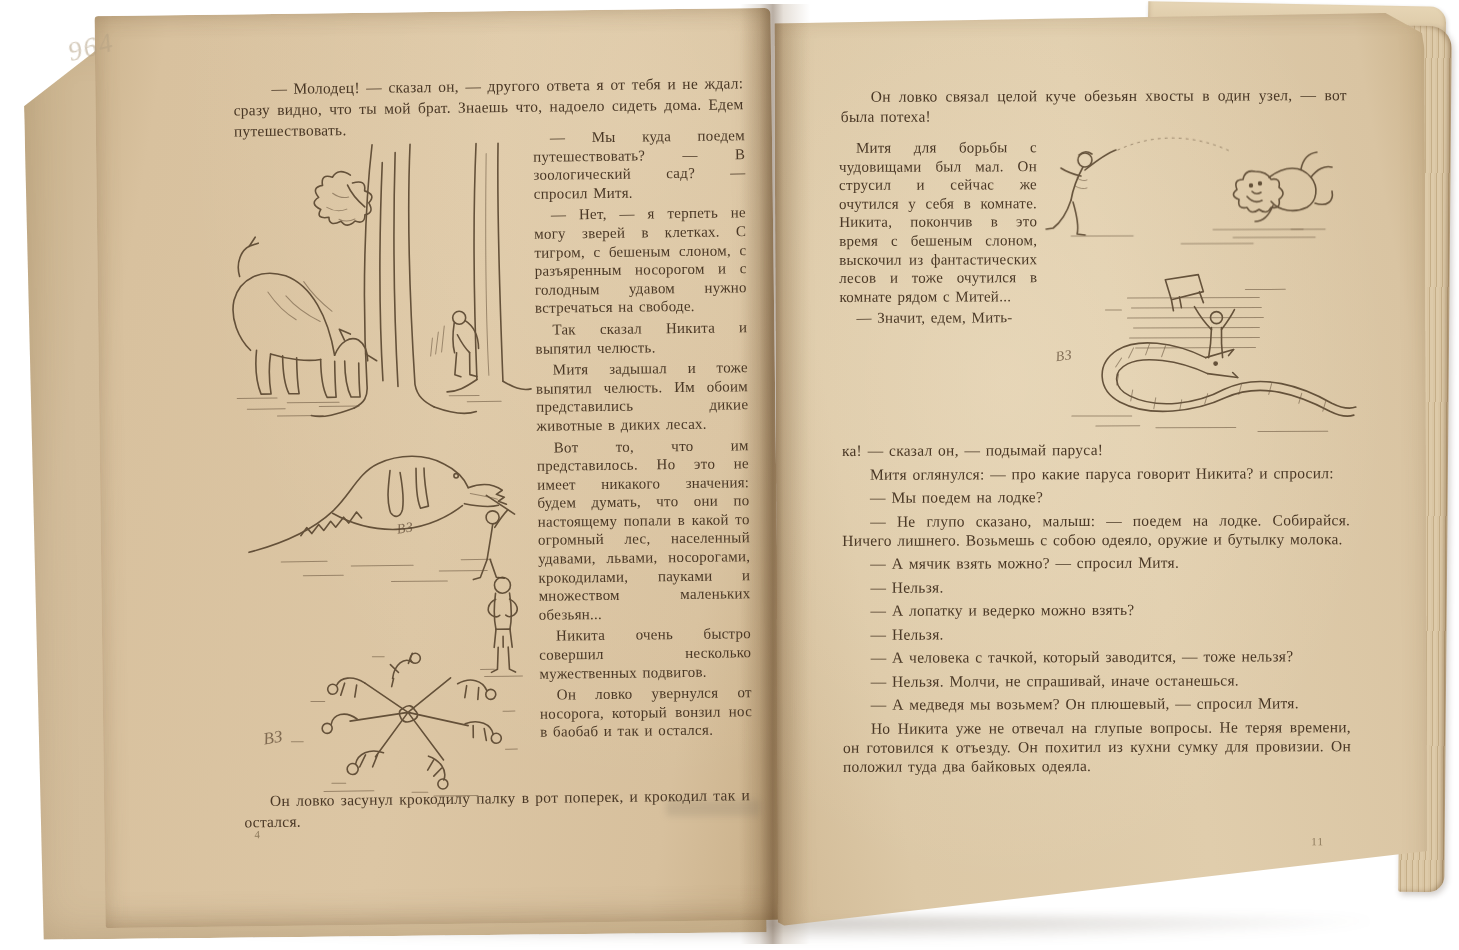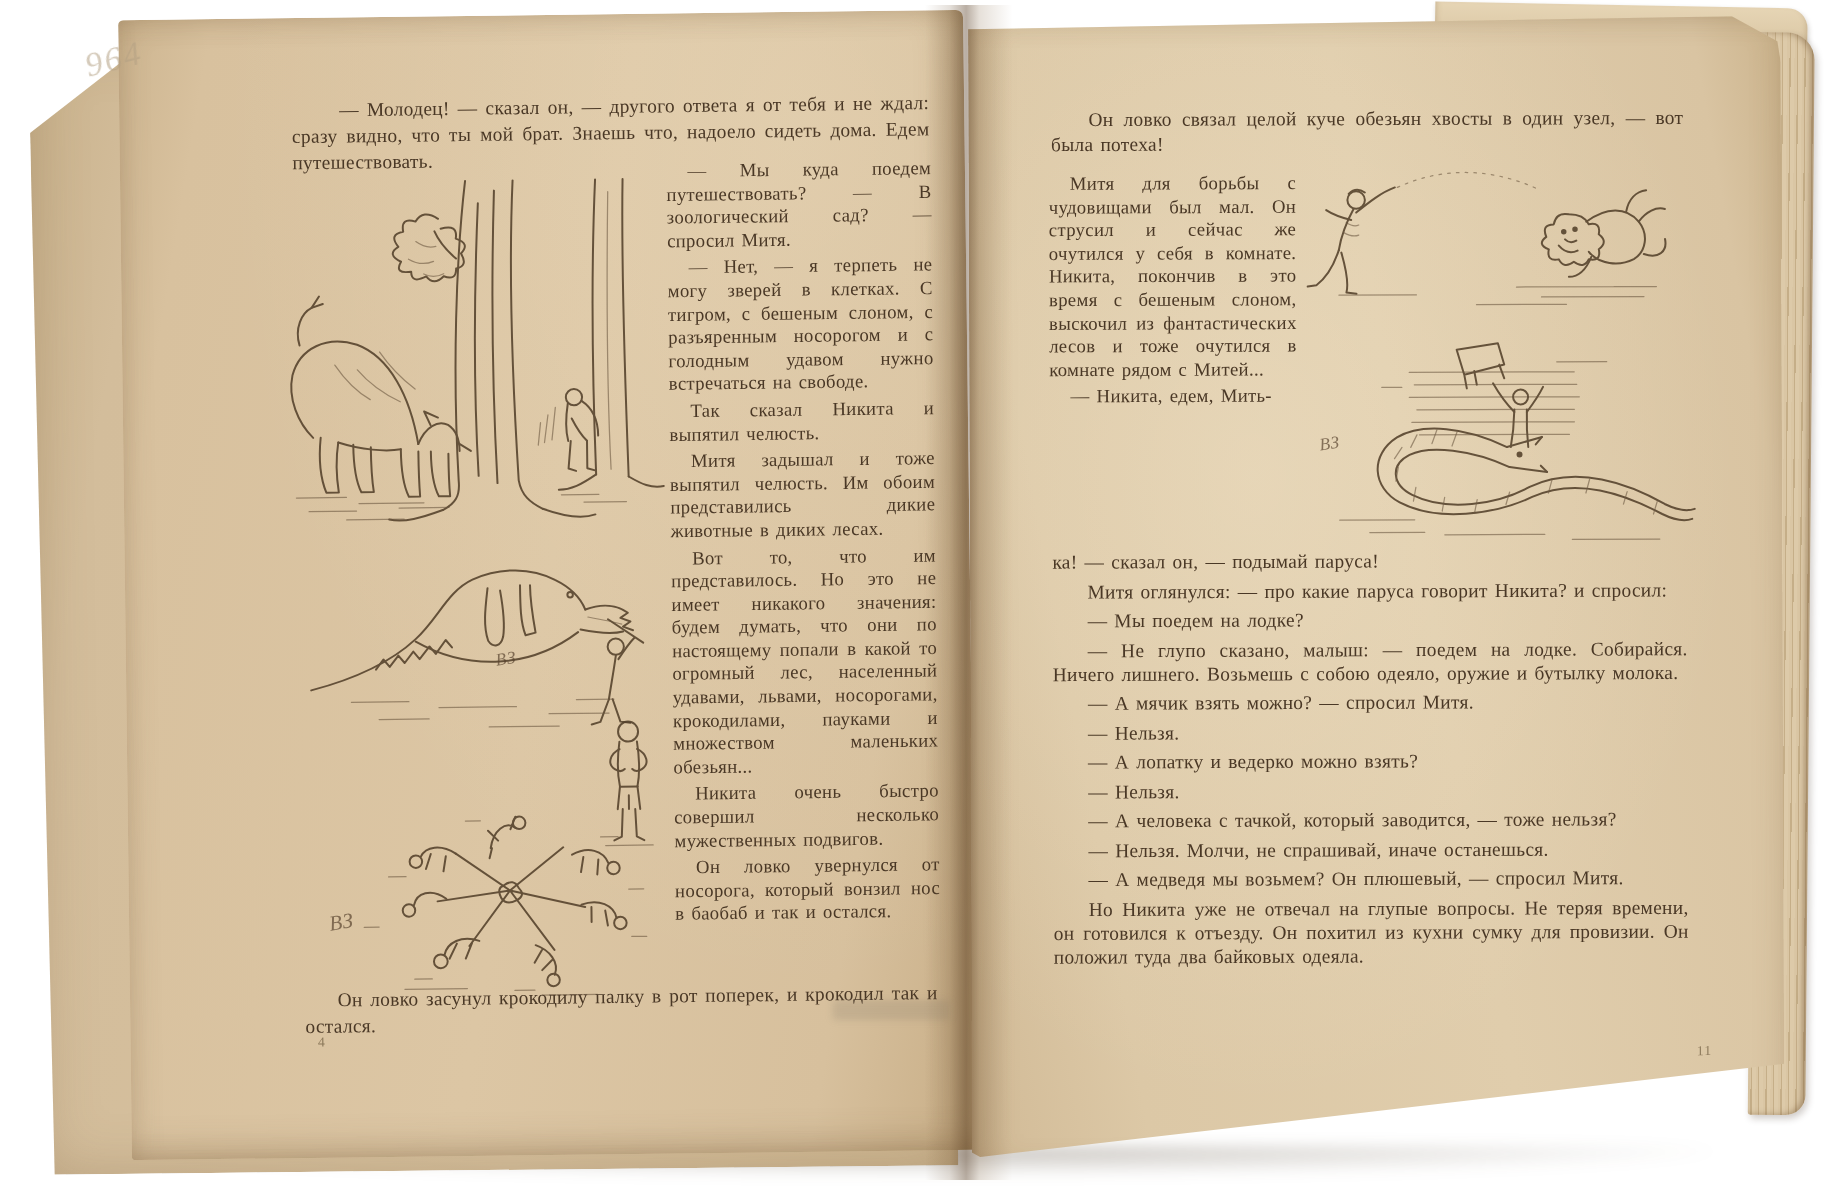--- a/index.html
+++ b/index.html
@@ -58,21 +58,21 @@
   .pb-left p{text-indent:26px;}
   .pt-right{left:66px;top:72px;width:506px;font-size:15.5px;line-height:20px;}
   .pt-right p{text-indent:30px;}
   .col-right{left:64px;top:124px;width:198px;font-size:15px;line-height:18.6px;}
   .col-right p{margin:0 0 3px;text-indent:17px;}
   .main-right{left:66px;top:426px;width:508px;font-size:15.5px;line-height:19px;}
   .main-right p{margin:0 0 4.5px;text-indent:28px;}
   .main-right p.cont{text-indent:0;}
   .pagenum{position:absolute;font-size:11px;color:#8d7a5c;letter-spacing:1px;}
   .pn-left{left:150px;top:814px;}
-  .pn-right{left:534px;top:822px;margin-left:46px;}
+  .pn-right{left:534px;top:822px;}
 
   .monogram{position:absolute;font-style:italic;font-size:14px;color:#5a4530;
     opacity:.7;letter-spacing:1px;transform:rotate(-8deg);}
   .m-croc{left:296px;top:508px;}
   .m-monkeys{left:160px;top:714px;font-size:17px;}
   .m-serpent{left:280px;top:334px;}
 
   .pencil-note{position:absolute;left:68px;top:32px;z-index:3;font-size:27px;
     color:#b3a083;opacity:.55;transform:rotate(-14deg);filter:blur(.5px);
     font-style:italic;letter-spacing:2px;}
@@ -221,21 +221,21 @@
   </div>
 
   <div class="page page-right">
 
     <div class="txt pt-right">
       <p>Он ловко связал целой куче обезьян хвосты в один узел, — вот была потеха!</p>
     </div>
 
     <div class="txt col-right">
       <p>Митя для борьбы с чудовищами был мал. Он струсил и сейчас же очутился у себя в комнате. Никита, покончив в это время с бешеным слоном, выскочил из фантастических лесов и тоже очутился в комнате рядом с Митей...</p>
-      <p>— Никита, едем, Мить-</p>
+      <p>— Значит, едем, Мить-</p>
     </div>
 
     <svg class="ill ill-lion" viewBox="0 0 312 130">
       <g class="ink">
         <circle cx="52" cy="34" r="7"></circle>
         <path d="M46,29 q6,-6 13,-1"></path>
         <path d="M50,41 C44,52 40,62 38,74"></path>
         <path d="M52,44 C62,36 72,28 83,24"></path>
         <path d="M48,50 C40,48 34,46 28,42"></path>
         <path d="M38,74 C34,86 28,96 20,102 l-7,1 M40,76 C44,90 46,100 44,108 l8,1"></path>

